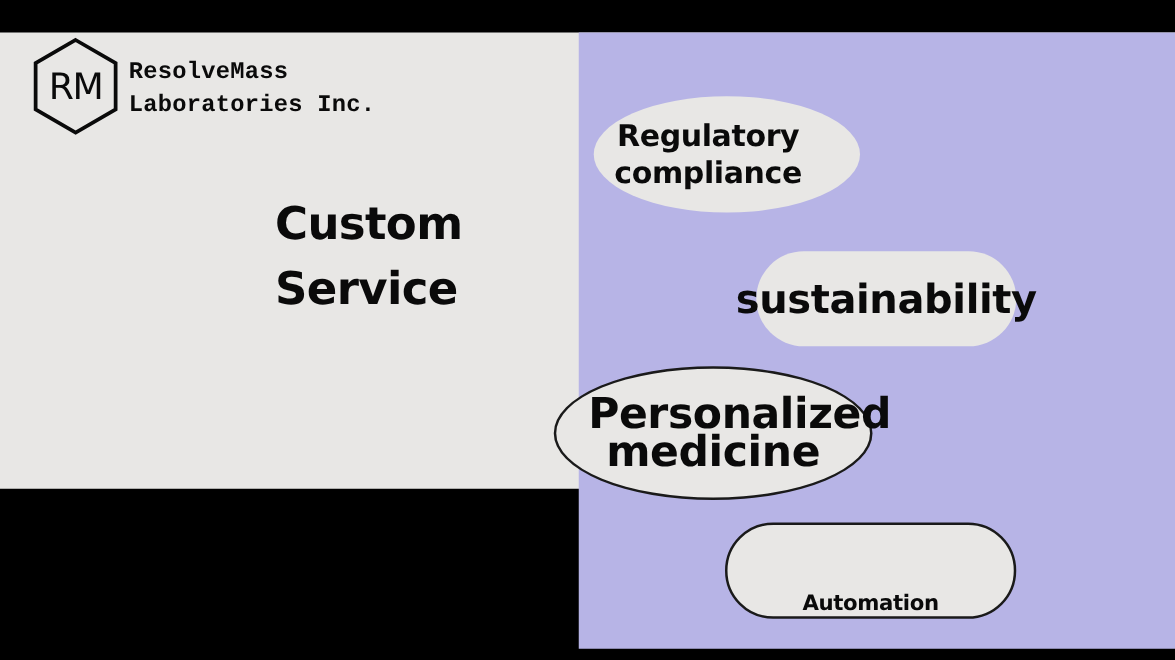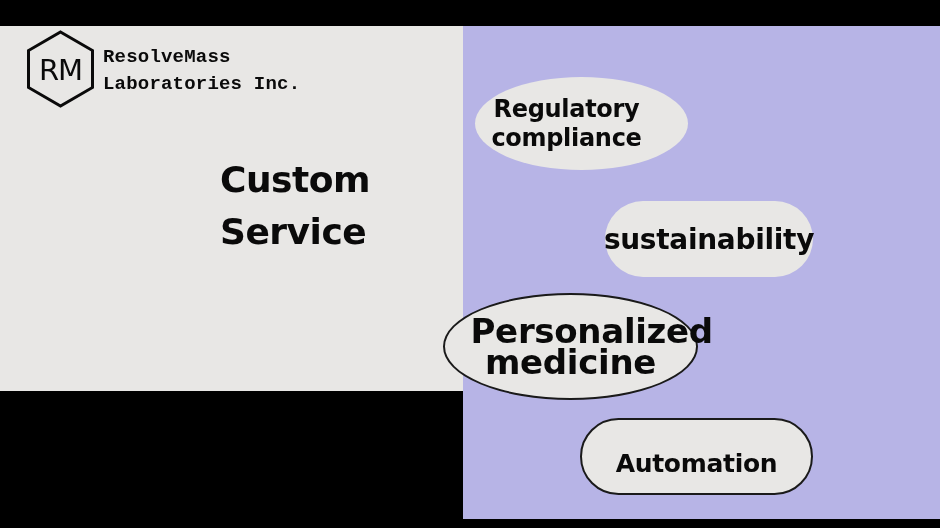--- a/index.html
+++ b/index.html
@@ -74,38 +74,38 @@
     left: 435px; top: 51px;
     width: 213px; height: 93px;
     border-radius: 50%;
     font-size: 24px; line-height: 29px;
     padding-right: 34px; padding-left: 4px;
   }
   .bubble-sustainability {
     left: 565px; top: 175px;
     width: 208px; height: 76px;
     border-radius: 40px;
-    font-size: 28px;
+    font-size: 32px;
     white-space: nowrap;
   }
   .bubble-personalized {
     left: 403px; top: 267px;
     width: 255px; height: 107px;
     border-radius: 50%;
     border: 2px solid var(--bubble-border, #1a1a1a);
     font-size: 34px; line-height: 31px;
   }
   .bubble-personalized span { max-width: 200px; }
   .bubble-automation {
     left: 540px; top: 392px;
     width: 233px; height: 77px;
     border-radius: 40px;
     border: 2px solid var(--bubble-border, #1a1a1a);
-    font-size: 25px;
-    align-items: center;
+    font-size: 17px;
+    align-items: flex-end;
     padding-top: 13px;
     white-space: nowrap;
   }
 </style>
 </head>
 <body>
 
 <div class="stage">
   <div class="bar bar-top"></div>
 

